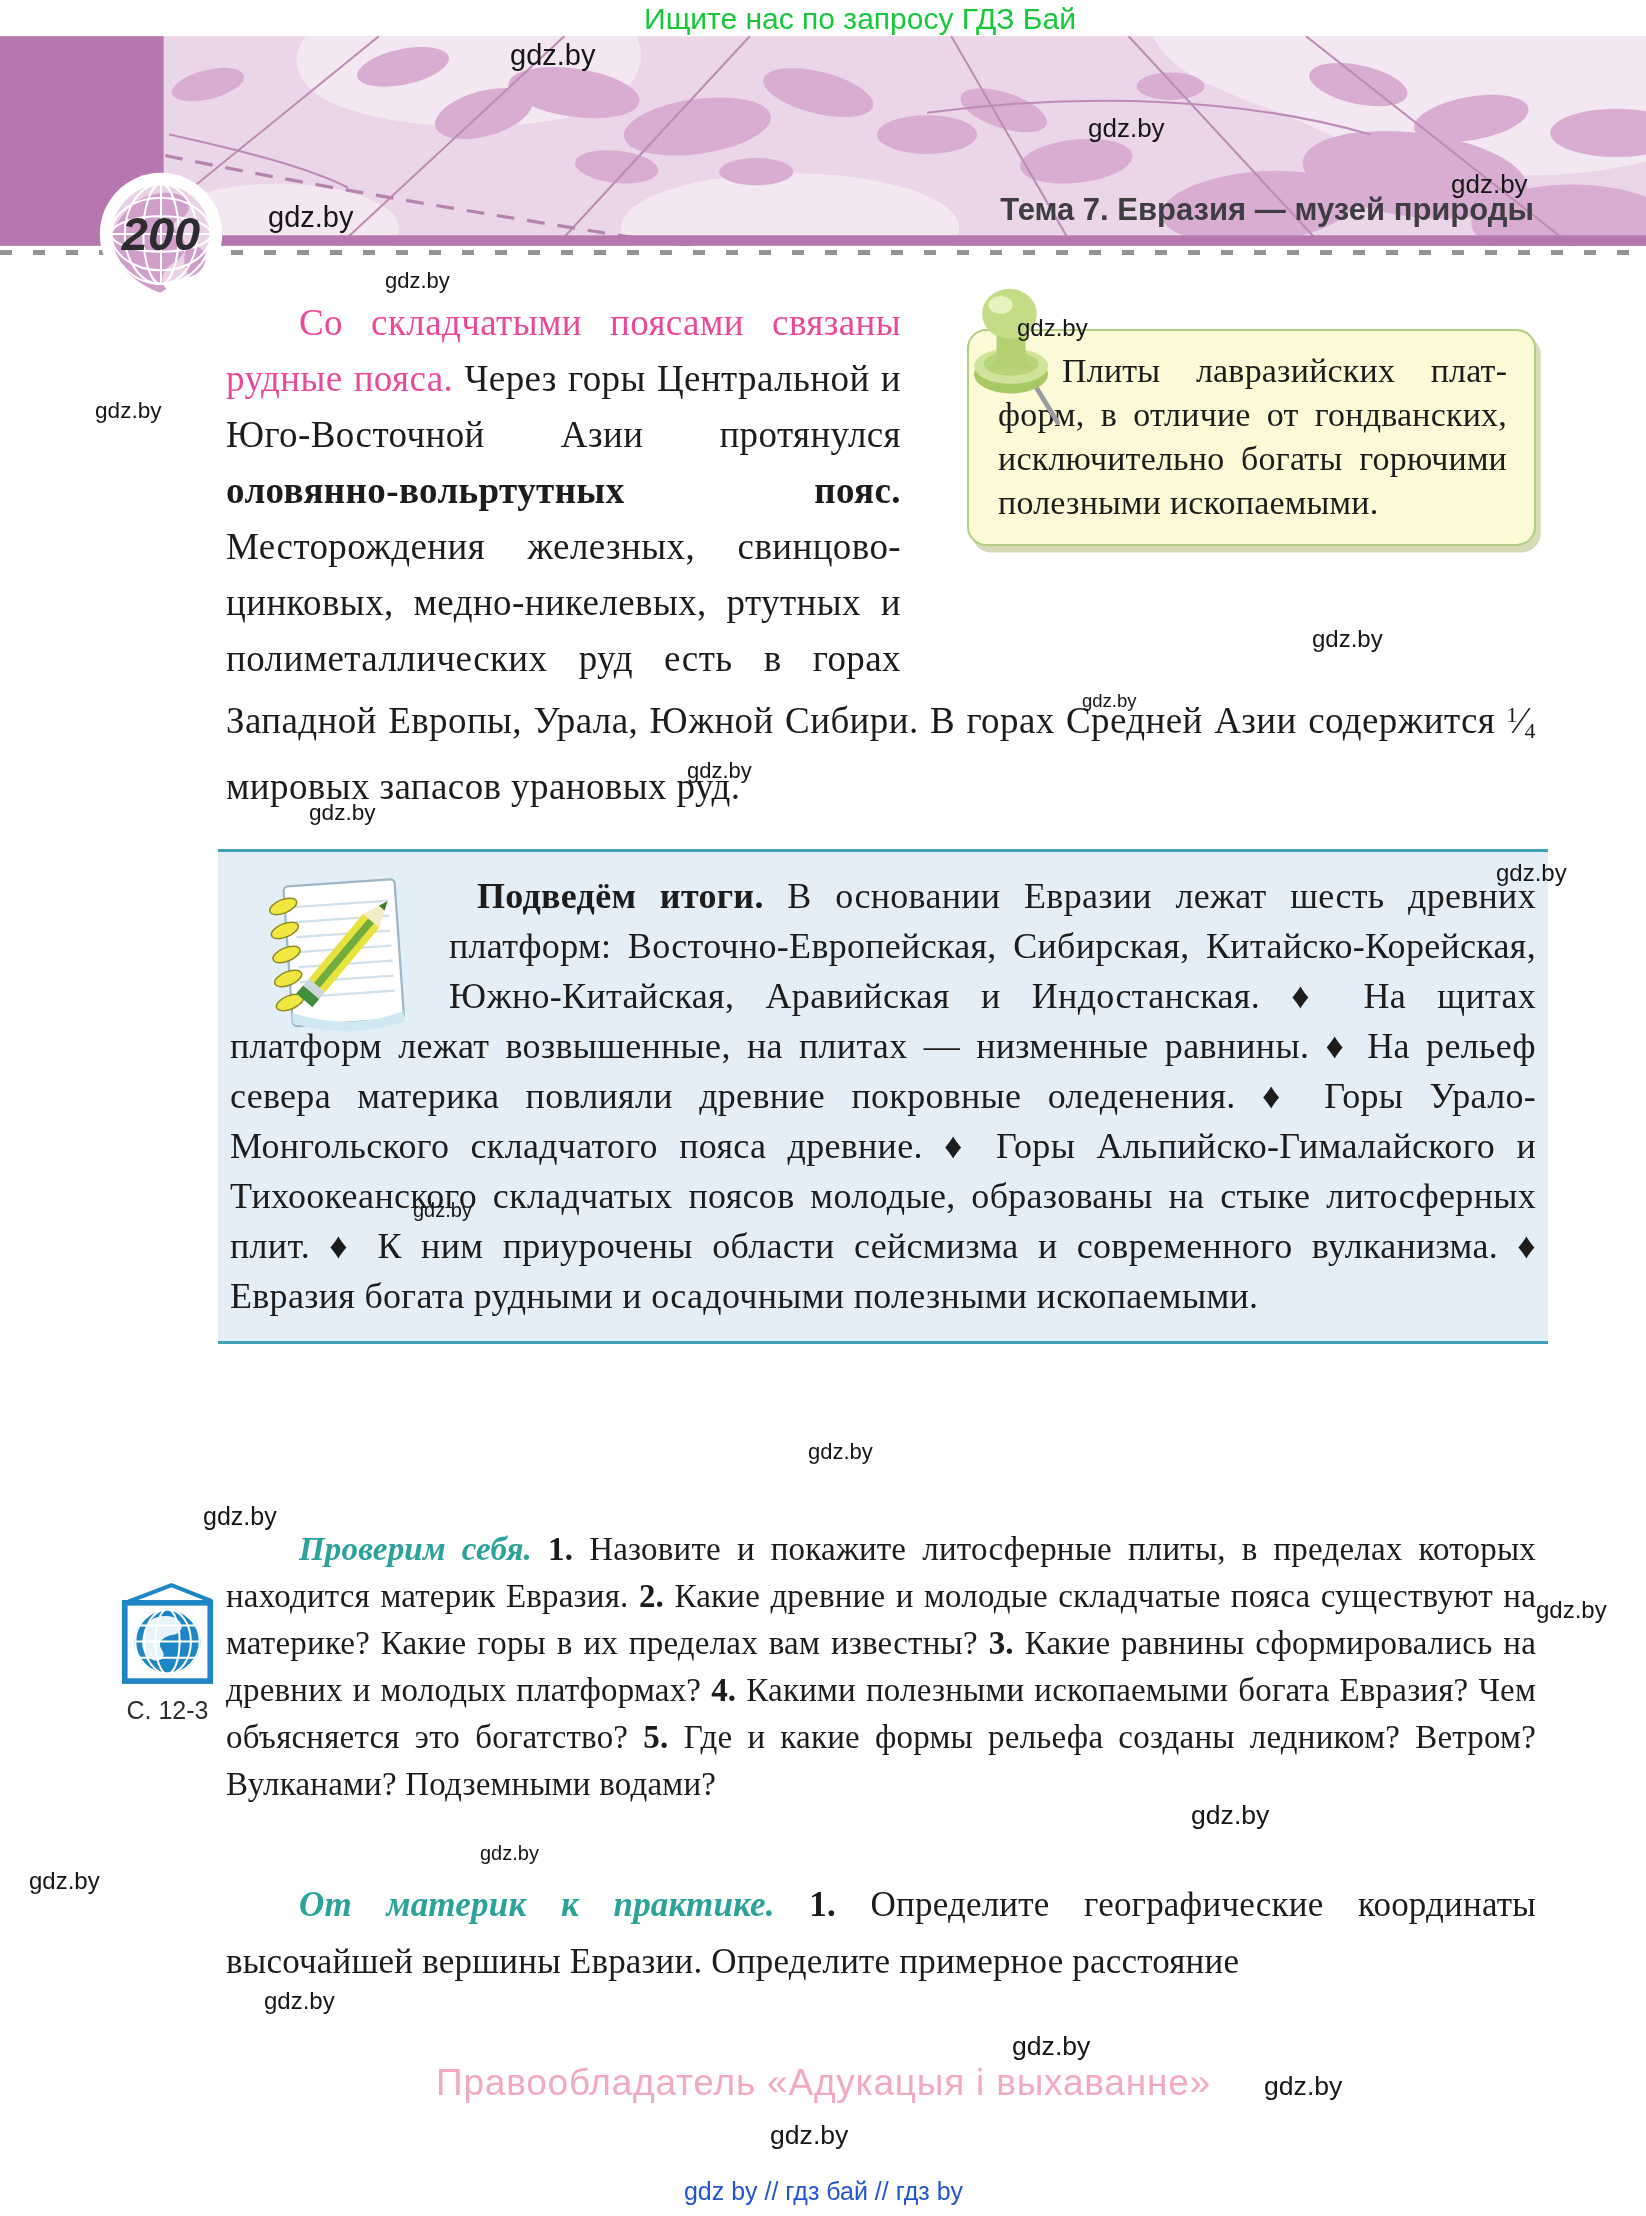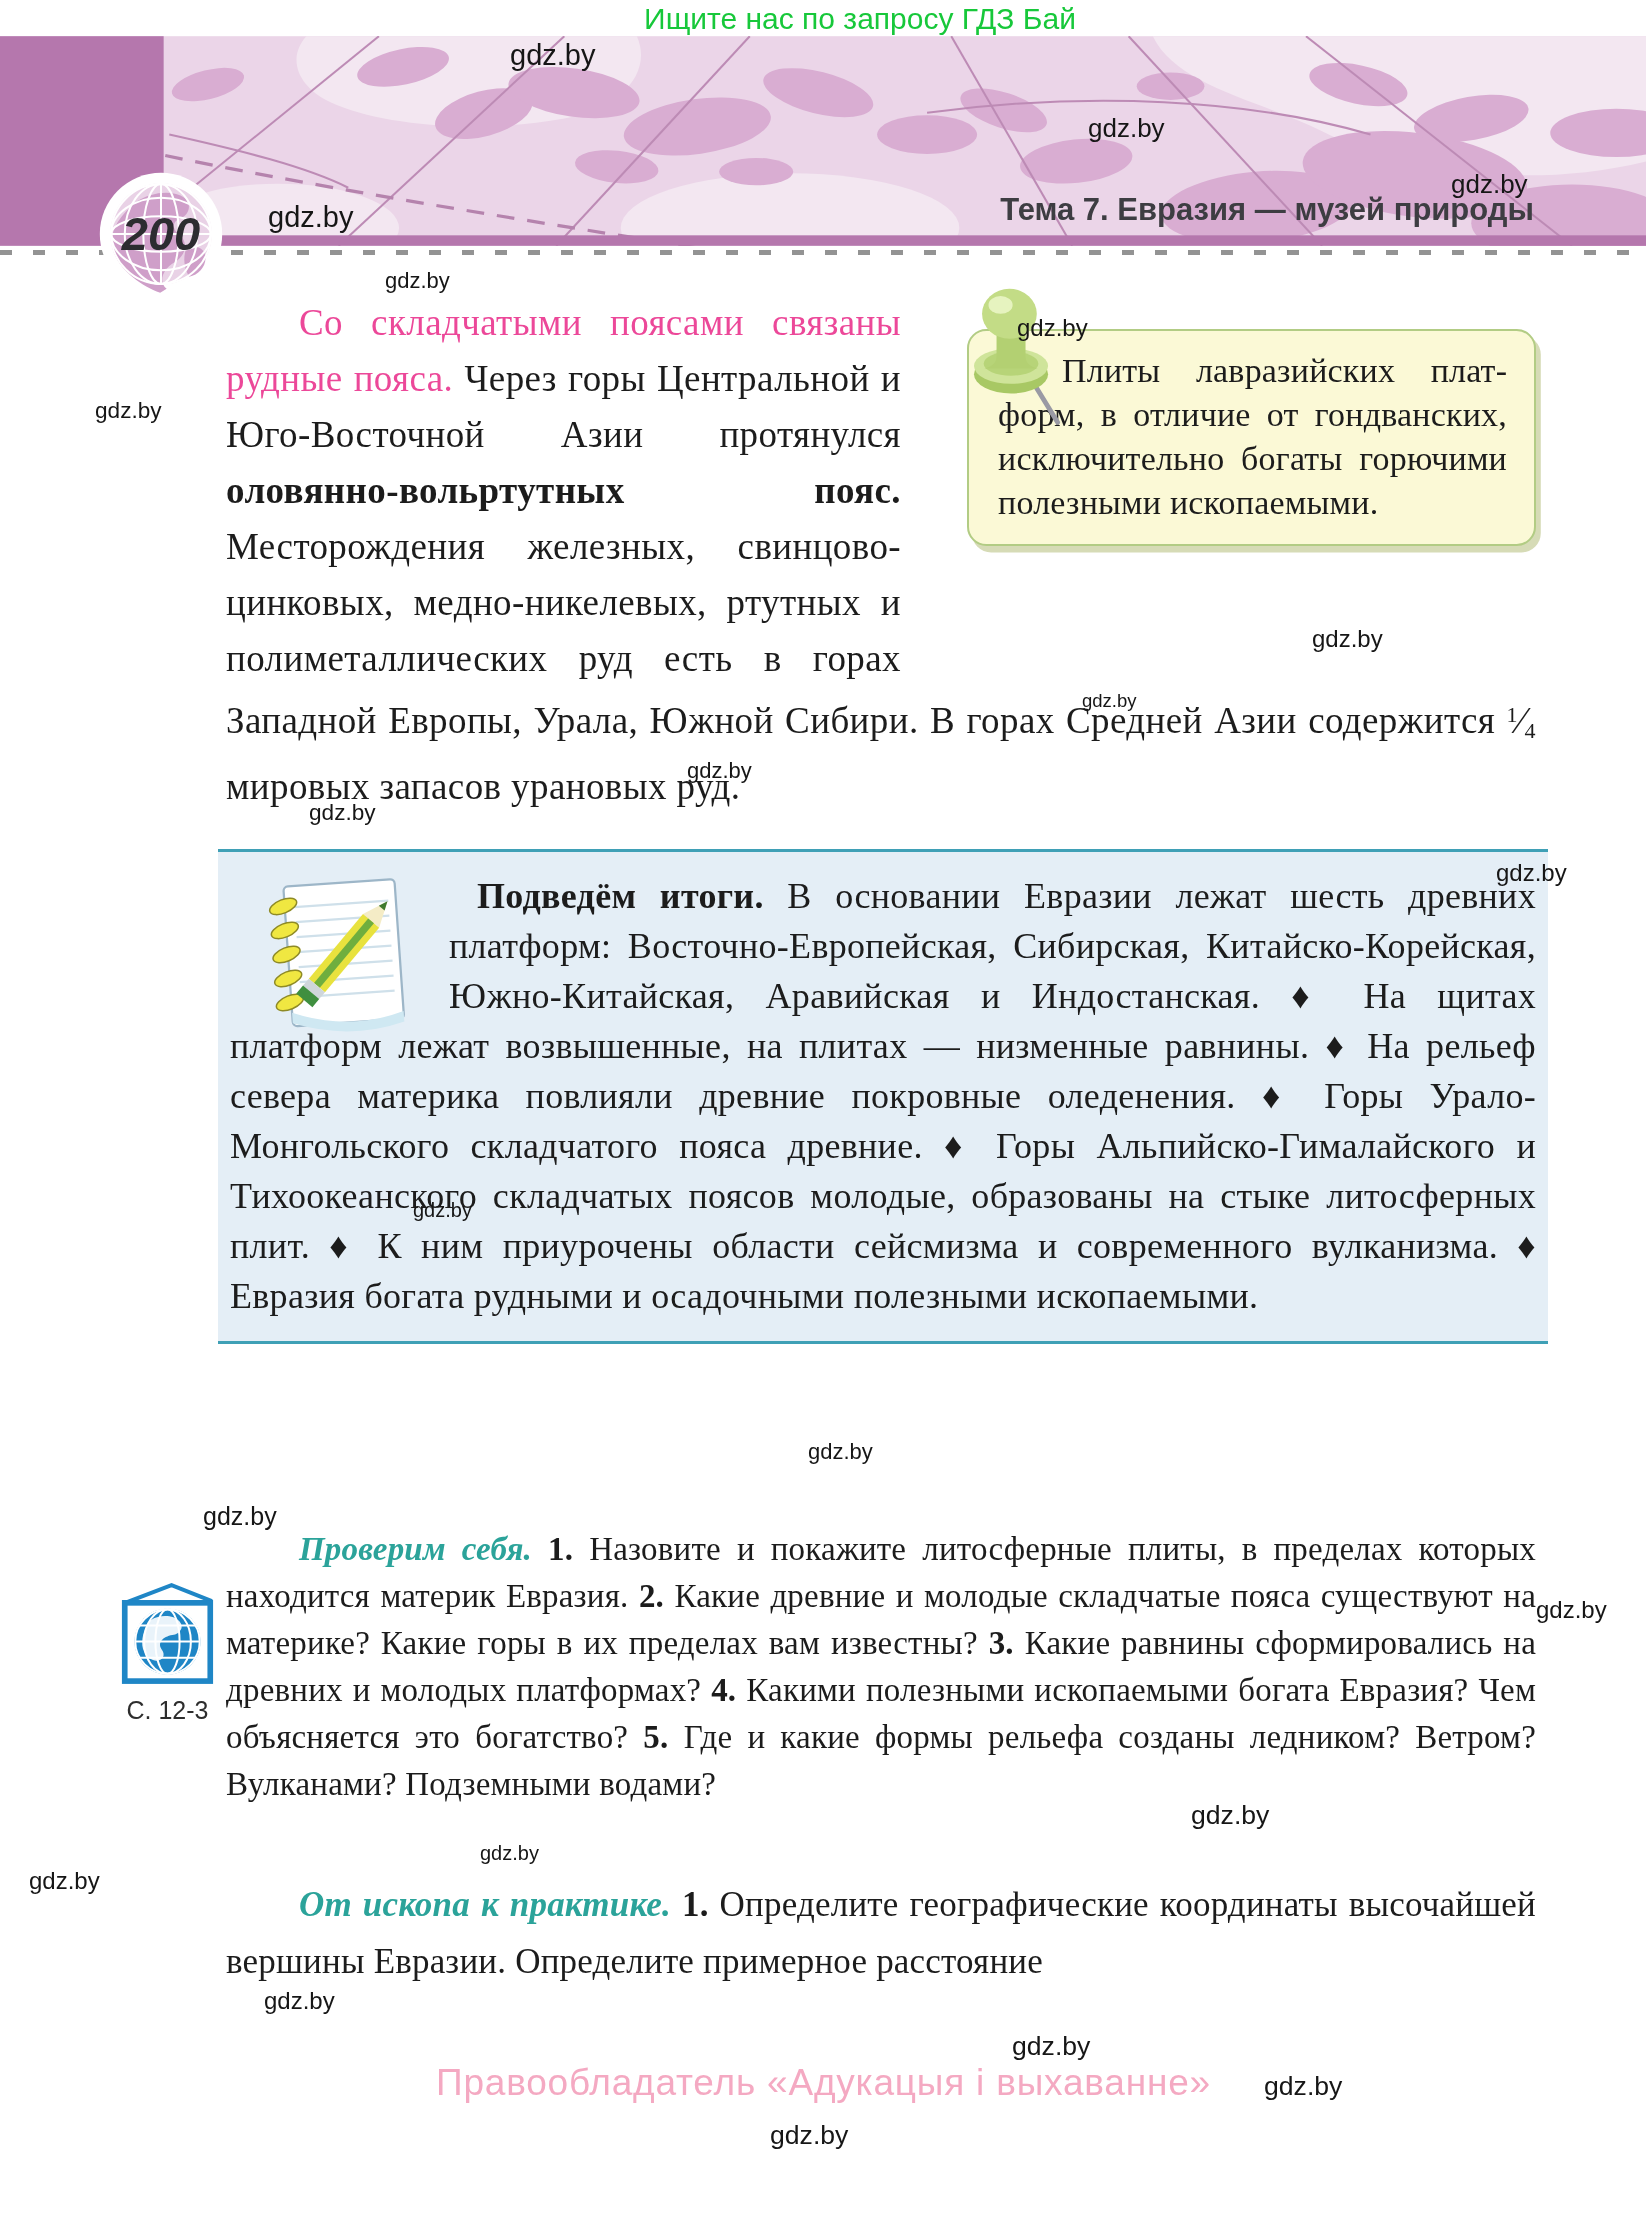--- a/index.html
+++ b/index.html
@@ -237,26 +237,27 @@
 
   <section class="questions">
     <p>
       <i class="teal">Проверим себя.</i>
       <b>1.</b><span> Назовите и покажите литосферные плиты, в пре­делах которых находится материк Евразия. </span><b>2.</b><span> Какие древние и молодые складчатые пояса существуют на материке? Какие горы в их пределах вам известны? </span><b>3.</b><span> Какие равнины сформировались на древних и молодых платформах? </span><b>4.</b><span> Какими полезными ископаемыми богата Евразия? Чем объясняется это богатство? </span><b>5.</b><span> Где и какие формы рельефа созданы лед­ником? Ветром? Вулканами? Подземными водами?</span>
     </p>
   </section>
 
   <section class="theory">
     <p>
-      <i class="teal">От ископа к практике.</i>
+      <i class="teal">От материк к практике.</i>
       <b>1.</b><span> Определите географические координа­ты высочайшей вершины Евразии. Определите примерное расстояние</span>
     </p>
   </section>
 
   <div class="pink-footer">Правообладатель «Адукацыя і выхаванне»</div>
+  <div class="blue-footer">gdz by // гдз бай // гдз by</div>
 
   <div id="wm-layer">
       <span class="wm" style="left: 510px; top: 39px; font-size: 29px;">gdz.by</span>
       <span class="wm" style="left: 1088px; top: 113px; font-size: 26px;">gdz.by</span>
       <span class="wm" style="left: 1451px; top: 169px; font-size: 26px;">gdz.by</span>
       <span class="wm" style="left: 268px; top: 201px; font-size: 29px;">gdz.by</span>
       <span class="wm" style="left: 385px; top: 268px; font-size: 22px;">gdz.by</span>
       <span class="wm" style="left: 1017px; top: 314px; font-size: 24px;">gdz.by</span>
       <span class="wm" style="left: 95px; top: 398px; font-size: 22.6px;">gdz.by</span>
       <span class="wm" style="left: 1312px; top: 625px; font-size: 24px;">gdz.by</span>

